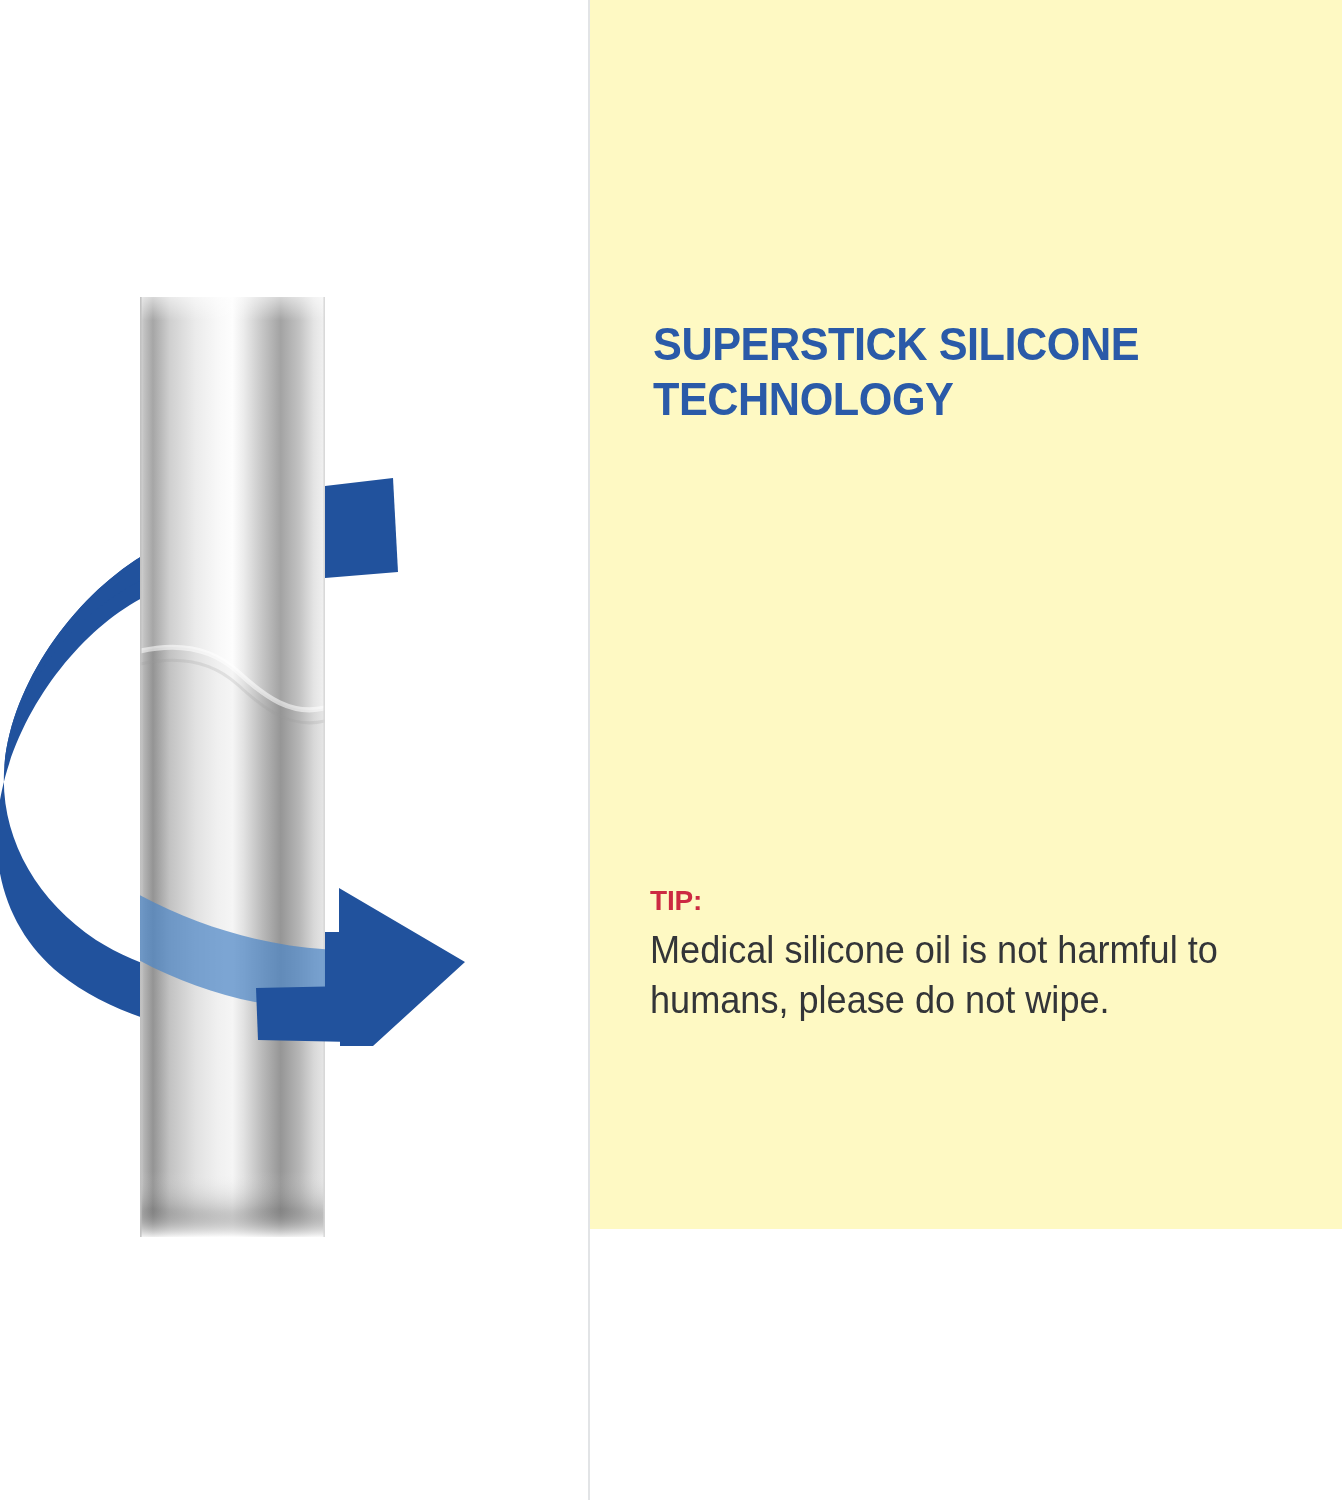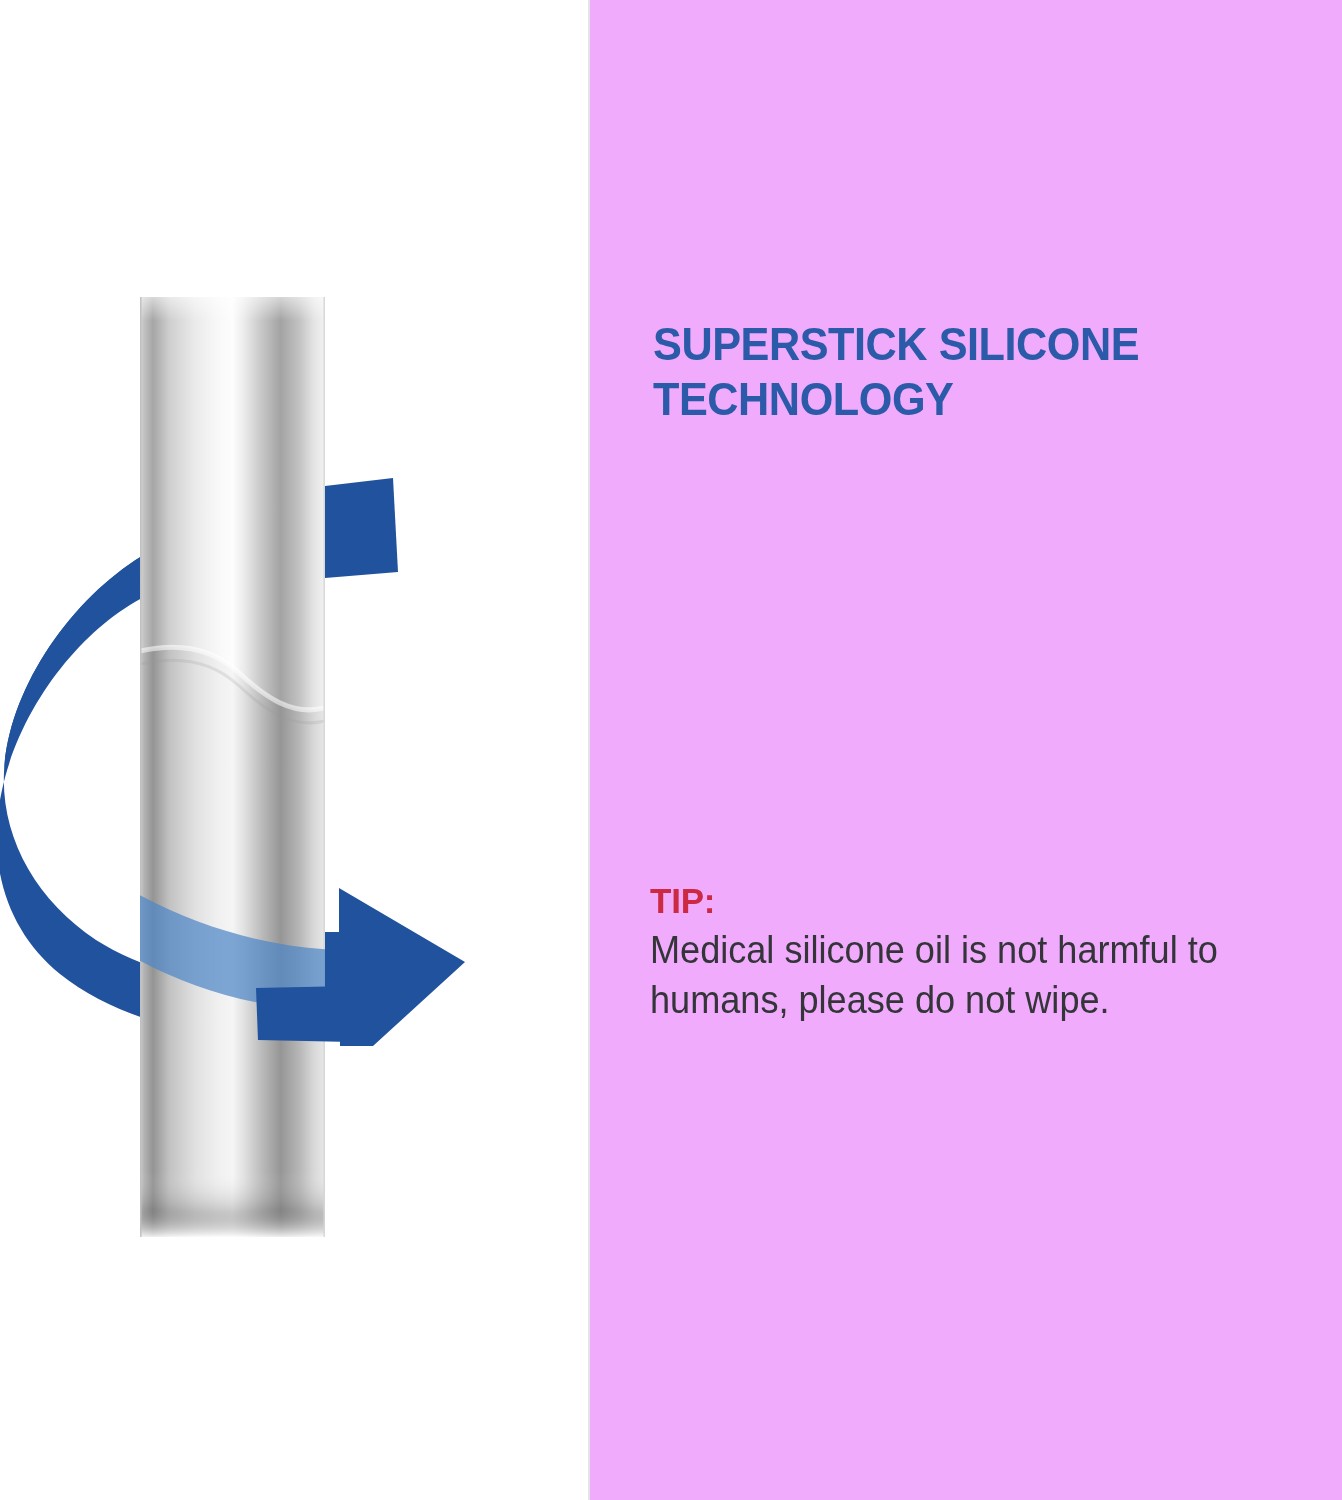--- a/index.html
+++ b/index.html
@@ -45,22 +45,22 @@
     height: 1500px;
     background: #e2e4e6;
   }
 
   
   #text-panel {
     position: absolute;
     left: 590px;
     top: 0;
     width: 752px;
-    height: 1500px;
-    background: #f0abfc;
+    height: 1229px;
+    background: #fef9c3;
   }
 
   #headline {
     position: absolute;
     left: 63px;
     top: 316px;
     width: 640px;
     margin: 0;
     font-family: "Liberation Sans", sans-serif;
     font-weight: 700;
@@ -106,21 +106,21 @@
   }
 
   #tip-block {
     position: absolute;
     left: 60px;
     top: 878px;
     width: 660px;
   }
   #tip-label {
     display: block;
-    font-size: 35px;
+    font-size: 28px;
     line-height: 45px;
     font-weight: 700;
     color: #cc2a42;
     letter-spacing: -0.2px;
   }
   #tip-text {
     display: block;
     margin-top: 2px;
     font-size: 38px;
     line-height: 50px;

